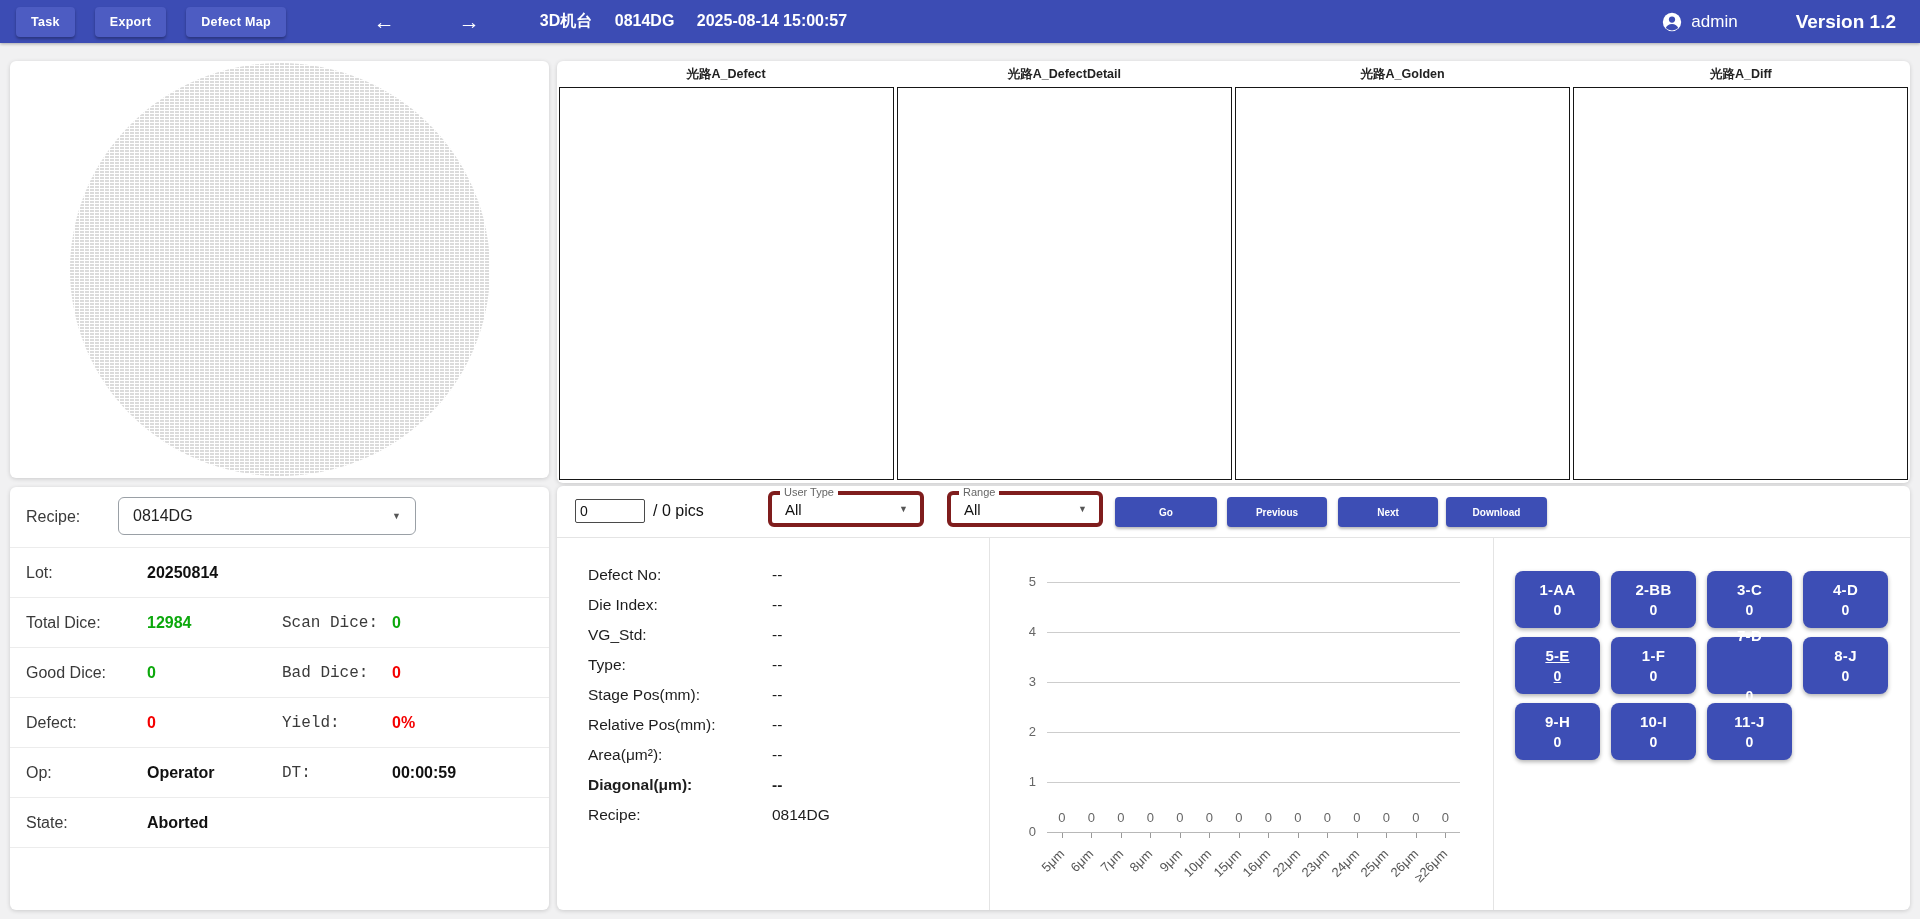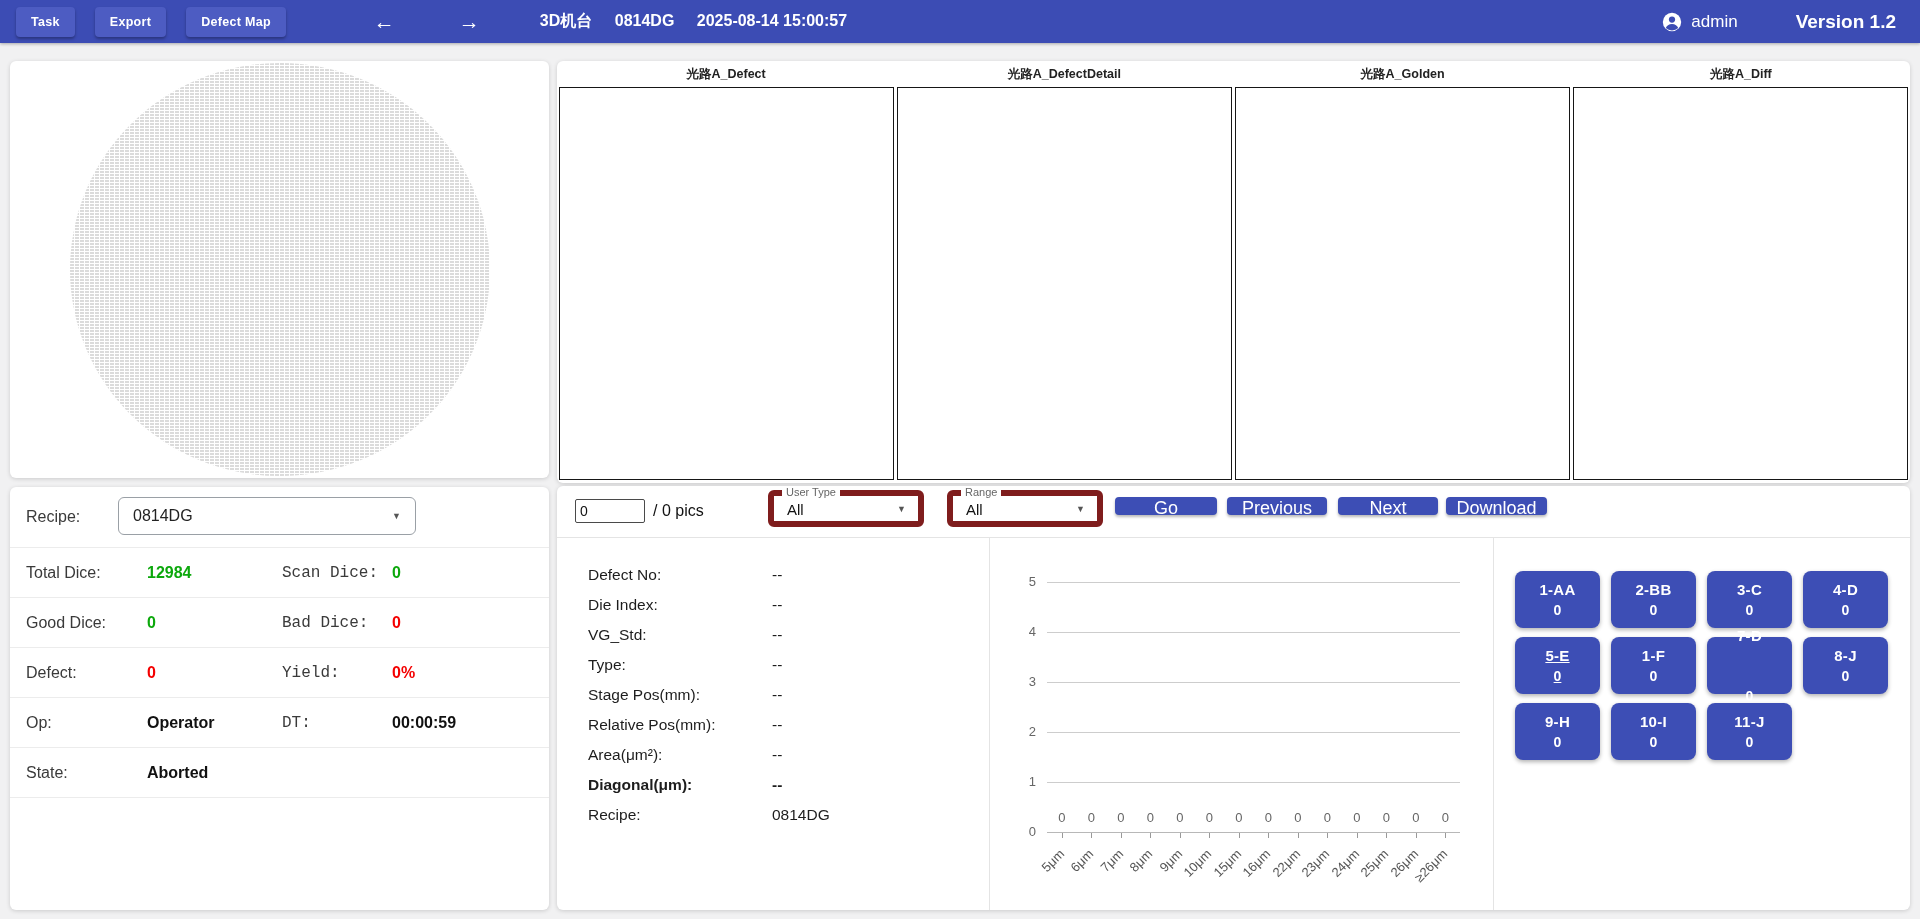--- a/index.html
+++ b/index.html
@@ -51,26 +51,26 @@
   .img-titles{display:flex;height:26px;align-items:center;}
   .img-title{flex:1;text-align:center;font-size:12.5px;font-weight:bold;color:#222;}
   .img-boxes{display:flex;gap:3px;padding:0 2px;}
   .img-box{flex:1;height:391px;border:1px solid #161616;background:#fff;}
 
   
   .controls{position:relative;height:51px;border-bottom:1px solid #e4e4e4;}
   .page-input{position:absolute;left:18px;top:13px;width:60px;height:22px;border:1px solid #4a4a4a;border-radius:2px;
               font-family:inherit;font-size:14px;padding:0 4px;color:#111;}
   .pics{position:absolute;left:96px;top:16px;font-size:16px;color:#111;}
-  .fs{position:absolute;top:1px;width:156px;height:40px;margin:0;padding:0;border:6px solid #7f1d1d;border-radius:6px;box-sizing:border-box;cursor:pointer;}
+  .fs{position:absolute;top:1px;width:156px;height:40px;margin:0;padding:0;border:4px solid #7f1d1d;border-radius:6px;box-sizing:border-box;cursor:pointer;}
   .fs legend{font-size:11px;color:#666;margin-left:8px;padding:0 4px;line-height:1;}
   .fs-user{left:211px;} .fs-range{left:390px;}
   .fs-val{display:flex;align-items:center;height:22px;padding:0 12px 0 13px;font-size:15px;color:#111;}
-  .ctl-btn{position:absolute;top:11px;height:18px;border:none;border-radius:4px;background:#3d4eb5;color:#fff;
-           font-family:inherit;font-size:18px;font-weight:normal;box-shadow:0 2px 3px rgba(0,0,0,.28);cursor:pointer;}
+  .ctl-btn{position:absolute;top:11px;height:30px;border:none;border-radius:4px;background:#3d4eb5;color:#fff;
+           font-family:inherit;font-size:10px;font-weight:bold;box-shadow:0 2px 3px rgba(0,0,0,.28);cursor:pointer;}
   .ctl-go{left:558px;width:102px;} .ctl-prev{left:670px;width:100px;}
   .ctl-next{left:781px;width:100px;} .ctl-dl{left:889px;width:101px;}
 
   
   .d-body{display:flex;height:372px;}
   .defect-col{width:433px;border-right:1px solid #e4e4e4;padding-top:22px;box-sizing:border-box;}
   .def-row{position:relative;height:30px;}
   .def-l,.def-v{position:absolute;top:50%;transform:translateY(-50%);font-size:15.5px;color:#1d1d1d;}
   .def-l{left:31px;} .def-v{left:215px;}
   .def-row.bold .def-l,.def-row.bold .def-v{font-weight:bold;}
@@ -124,20 +124,24 @@
 
   <div class="card card-b">
     <div class="recipe-row">
       <span class="recipe-lbl">Recipe:</span>
       <div class="recipe-select">
         <span>0814DG</span>
         <span class="sel-arrow">▼</span>
       </div>
     </div>
     <div id="info-rows">
+        <div class="info-row">
+          <span class="cell-l p1">Lot:</span>
+          <span class="cell-v p1 c-dark">20250814</span>
+        </div>
         <div class="info-row">
           <span class="cell-l p1">Total Dice:</span>
           <span class="cell-v p1 c-green">12984</span>
           <span class="cell-l p2">Scan Dice:</span>
           <span class="cell-v p2 c-green">0</span>
         </div>
         <div class="info-row">
           <span class="cell-l p1">Good Dice:</span>
           <span class="cell-v p1 c-green">0</span>
           <span class="cell-l p2">Bad Dice:</span>

